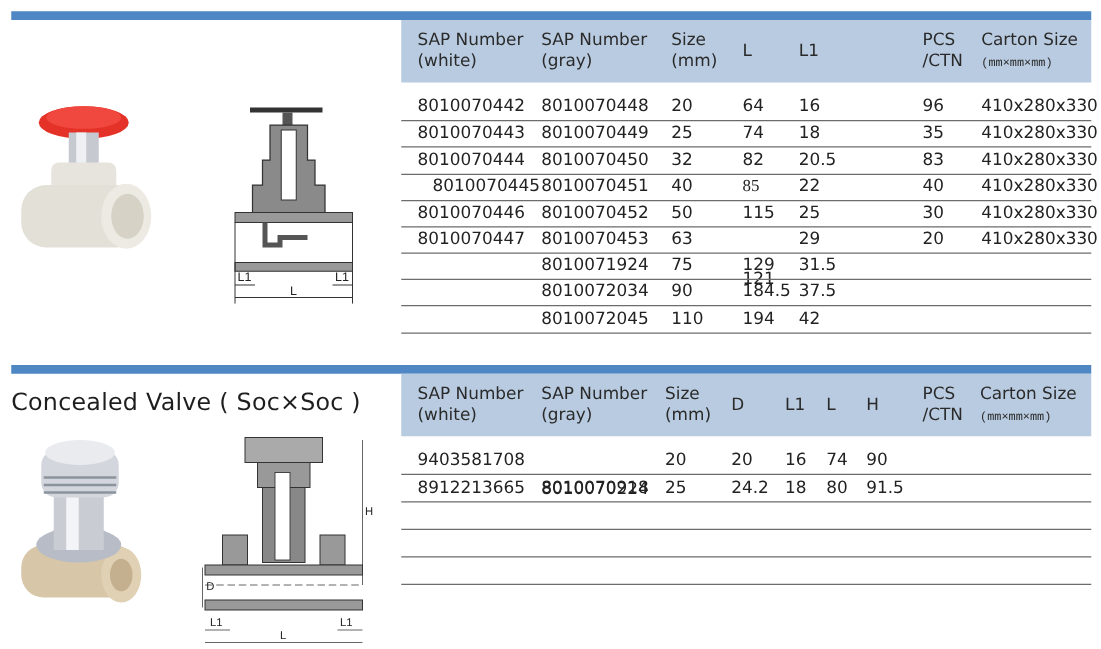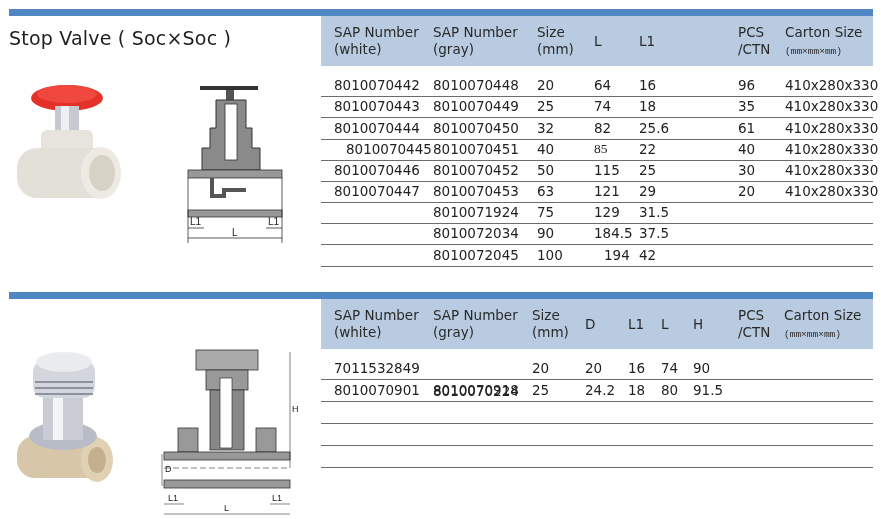--- a/index.html
+++ b/index.html
@@ -13,21 +13,20 @@
   .th small { font-size:9.5px;font-family:Liberation Mono, monospace; }
   .row { position:absolute; left:321px; width:552px; height:21px; border-bottom:1.5px solid #6c6c6c; }
   .cell { position:absolute; top:2px; font-size:13.5px; color:#222; white-space:nowrap; }
   .img { position:absolute; }
 </style>
 </head>
 <body>
 
 <div class="section" style="top:0;height:280px;">
   <div class="bar" style="top:9px;"></div>
-  <div class="title" style="top:27px;">Stop Valve ( Soc×Soc )</div>
 
   <svg class="img" width="120" height="150" viewBox="0 0 120 150" style="left:5px;top:76px;">
     <ellipse cx="62" cy="22" rx="36" ry="13" fill="#e53228"></ellipse>
     <ellipse cx="62" cy="18" rx="30" ry="9" fill="#f0483e"></ellipse>
     <rect x="50" y="30" width="24" height="26" fill="#c6c9d0"></rect>
     <rect x="56" y="30" width="8" height="26" fill="#eef0f4"></rect>
     <rect x="36" y="54" width="52" height="34" rx="6" fill="#e6e4dc"></rect>
     <rect x="12" y="72" width="96" height="50" rx="20" fill="#e2e0d7"></rect>
     <ellipse cx="96" cy="97" rx="20" ry="26" fill="#eceae2"></ellipse>
     <ellipse cx="97" cy="97" rx="13" ry="18" fill="#d6d2c6"></ellipse>
@@ -78,22 +77,22 @@
         <span class="cell" style="left: 273px;">74</span>
         <span class="cell" style="left: 318px;">18</span>
         <span class="cell" style="left: 417px;">35</span>
         <span class="cell" style="left: 464px;">410x280x330</span>
       </div>
       <div class="row" style="top: 118px;">
         <span class="cell" style="left: 13px;">8010070444</span>
         <span class="cell" style="left: 112px;">8010070450</span>
         <span class="cell" style="left: 216px;">32</span>
         <span class="cell" style="left: 273px;">82</span>
-        <span class="cell" style="left: 318px;">25.6</span>
-        <span class="cell" style="left: 417px;">61</span>
+        <span class="cell" style="left: 318px;">20.5</span>
+        <span class="cell" style="left: 417px;">83</span>
         <span class="cell" style="left: 464px;">410x280x330</span>
       </div>
       <div class="row" style="top: 138.6px;">
         <span class="cell" style="left: 25px;">8010070445</span>
         <span class="cell" style="left: 112px;">8010070451</span>
         <span class="cell" style="left: 216px;">40</span>
         <span class="cell" style="left: 273px; font-family: Liberation Serif, serif;">85</span>
         <span class="cell" style="left: 318px;">22</span>
         <span class="cell" style="left: 417px;">40</span>
         <span class="cell" style="left: 464px;">410x280x330</span>
@@ -104,21 +103,21 @@
         <span class="cell" style="left: 216px;">50</span>
         <span class="cell" style="left: 273px;">115</span>
         <span class="cell" style="left: 318px;">25</span>
         <span class="cell" style="left: 417px;">30</span>
         <span class="cell" style="left: 464px;">410x280x330</span>
       </div>
       <div class="row" style="top: 181px;">
         <span class="cell" style="left: 13px;">8010070447</span>
         <span class="cell" style="left: 112px;">8010070453</span>
         <span class="cell" style="left: 216px;">63</span>
-        <span class="cell" style="left: 273px;">121</span>
+        <span class="cell" style="left: 273px; margin-top: 32px;">121</span>
         <span class="cell" style="left: 318px;">29</span>
         <span class="cell" style="left: 417px;">20</span>
         <span class="cell" style="left: 464px;">410x280x330</span>
       </div>
       <div class="row" style="top: 202.2px;">
         <span class="cell" style="left: 13px;"></span>
         <span class="cell" style="left: 112px;">8010071924</span>
         <span class="cell" style="left: 216px;">75</span>
         <span class="cell" style="left: 273px;">129</span>
         <span class="cell" style="left: 318px;">31.5</span>
@@ -130,31 +129,32 @@
         <span class="cell" style="left: 112px;">8010072034</span>
         <span class="cell" style="left: 216px;">90</span>
         <span class="cell" style="left: 273px;">184.5</span>
         <span class="cell" style="left: 318px;">37.5</span>
         <span class="cell" style="left: 417px;"></span>
         <span class="cell" style="left: 464px;"></span>
       </div>
       <div class="row" style="top: 244.6px;">
         <span class="cell" style="left: 13px;"></span>
         <span class="cell" style="left: 112px;">8010072045</span>
-        <span class="cell" style="left: 216px;">100</span>
-        <span class="cell" style="left: 283px; text-align: right;">194</span>
+        <span class="cell" style="left: 216px;">110</span>
+        <span class="cell" style="left: 273px; text-align: right;">194</span>
         <span class="cell" style="left: 318px;">42</span>
         <span class="cell" style="left: 417px;"></span>
         <span class="cell" style="left: 464px;"></span>
       </div>
     </div>
 </div>
 
 <div class="section" style="top:0;height:519px;">
   <div class="bar" style="top:292px;"></div>
+  <div class="title" style="top:311px;">Concealed Valve ( Soc×Soc )</div>
 
   <svg class="img" width="120" height="150" viewBox="0 0 120 150" style="left:5px;top:348px;">
     <rect x="12" y="88" width="92" height="42" rx="18" fill="#d8c6a8"></rect>
     <ellipse cx="92" cy="112" rx="16" ry="22" fill="#e0d0b4"></ellipse>
     <ellipse cx="92" cy="112" rx="9" ry="13" fill="#c4b08e"></ellipse>
     <ellipse cx="58" cy="88" rx="34" ry="14" fill="#b7bcc6"></ellipse>
     <rect x="38" y="42" width="40" height="50" fill="#c9ccd2"></rect>
     <rect x="48" y="42" width="10" height="50" fill="#f2f4f7"></rect>
     <rect x="28" y="12" width="62" height="38" rx="12" fill="#d3d6dc"></rect>
     <line x1="30" y1="34" x2="88" y2="34" stroke="#8d939d" stroke-width="2"></line>
@@ -192,32 +192,32 @@
     <div class="th" style="left:264px;top:17px;">D</div>
     <div class="th" style="left:307px;top:17px;">L1</div>
     <div class="th" style="left:340px;top:17px;">L</div>
     <div class="th" style="left:372px;top:17px;">H</div>
     <div class="th" style="left:417px;top:8px;"><span>PCS</span><br><span>/CTN</span></div>
     <div class="th" style="left:463px;top:8px;"><span>Carton Size</span><br><small>(mm×mm×mm)</small></div>
   </div>
 
   <div id="rows1">
       <div class="row" style="top: 358px;">
-        <span class="cell" style="left: 13px;">7011532849</span>
+        <span class="cell" style="left: 13px;">9403581708</span>
         <span class="cell" style="left: 112px; margin-top: 23px;">8010070224</span>
         <span class="cell" style="left: 211px;">20</span>
         <span class="cell" style="left: 264px;">20</span>
         <span class="cell" style="left: 307px;">16</span>
         <span class="cell" style="left: 340px;">74</span>
         <span class="cell" style="left: 372px;">90</span>
         <span class="cell" style="left: 417px;"></span>
         <span class="cell" style="left: 464px;"></span>
       </div>
       <div class="row" style="top: 380px;">
-        <span class="cell" style="left: 13px;">8010070901</span>
+        <span class="cell" style="left: 13px;">8912213665</span>
         <span class="cell" style="left: 112px;">8010070918</span>
         <span class="cell" style="left: 211px;">25</span>
         <span class="cell" style="left: 264px;">24.2</span>
         <span class="cell" style="left: 307px;">18</span>
         <span class="cell" style="left: 340px;">80</span>
         <span class="cell" style="left: 372px; text-align: right;">91.5</span>
         <span class="cell" style="left: 417px;"></span>
         <span class="cell" style="left: 464px;"></span>
       </div>
       <div class="row" style="top: 402px;">

